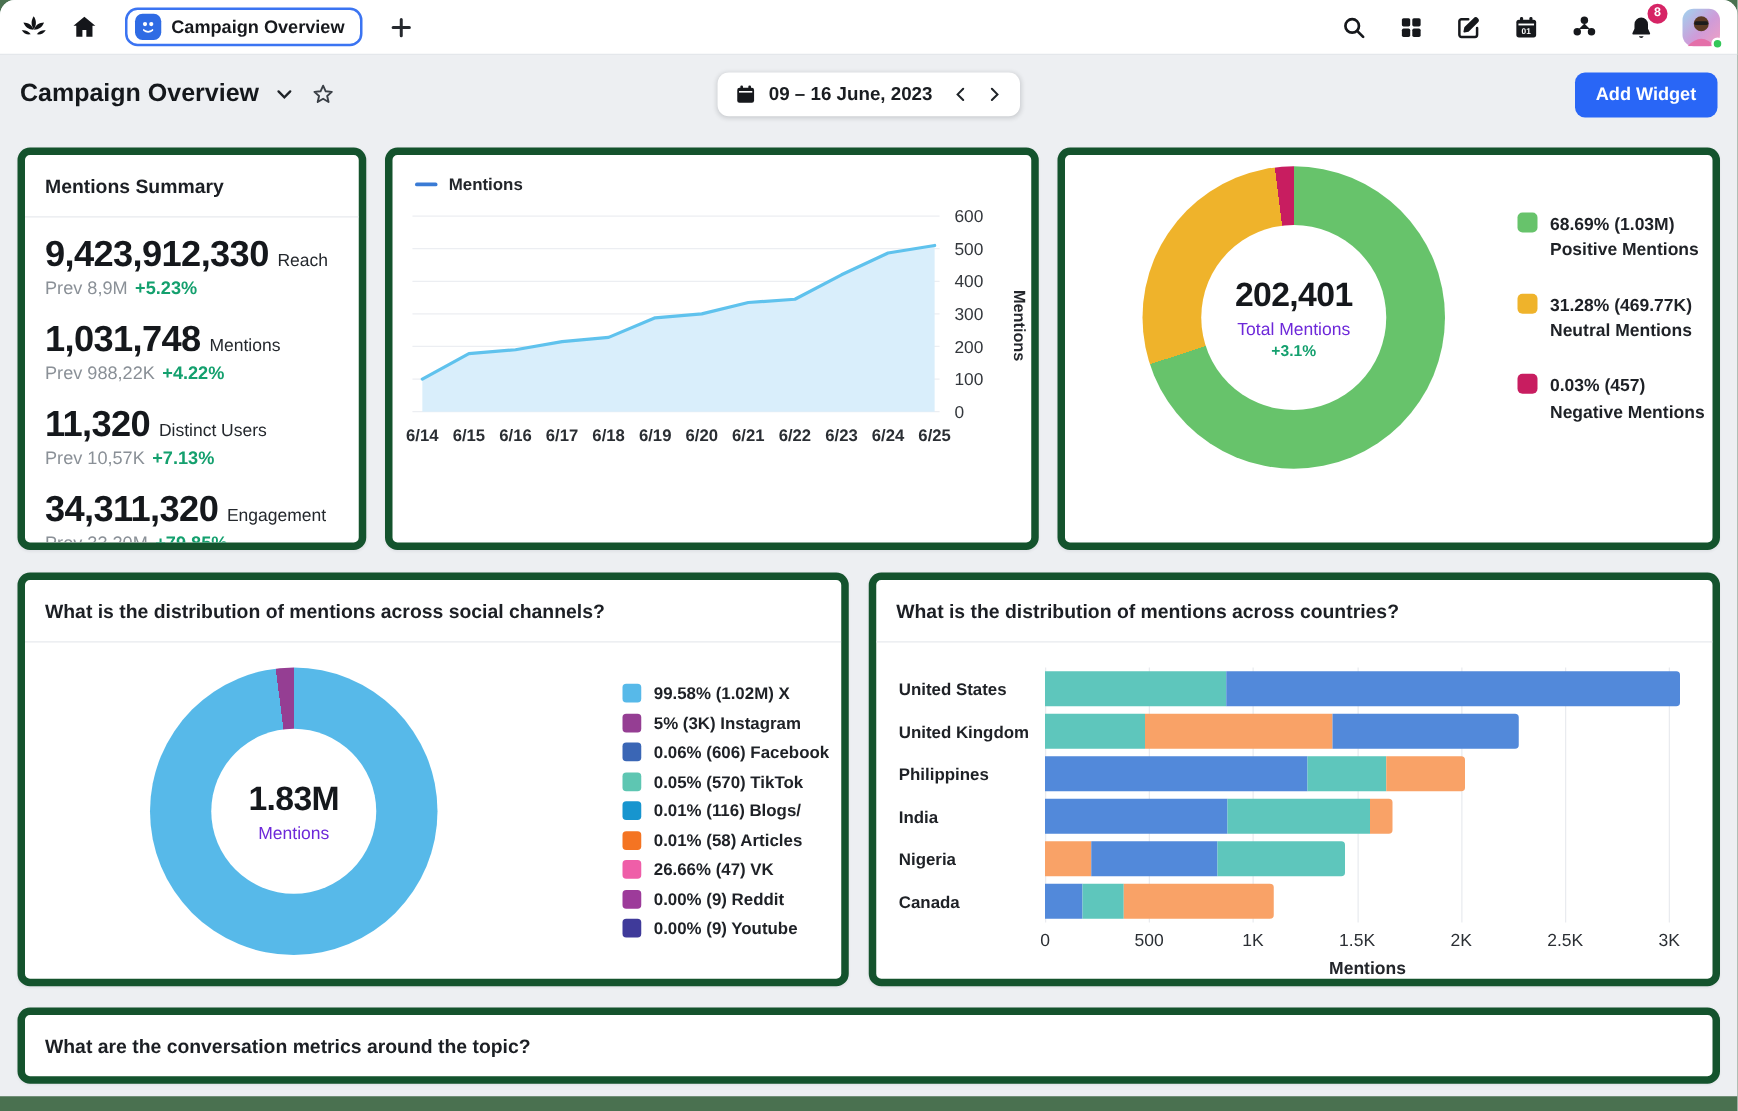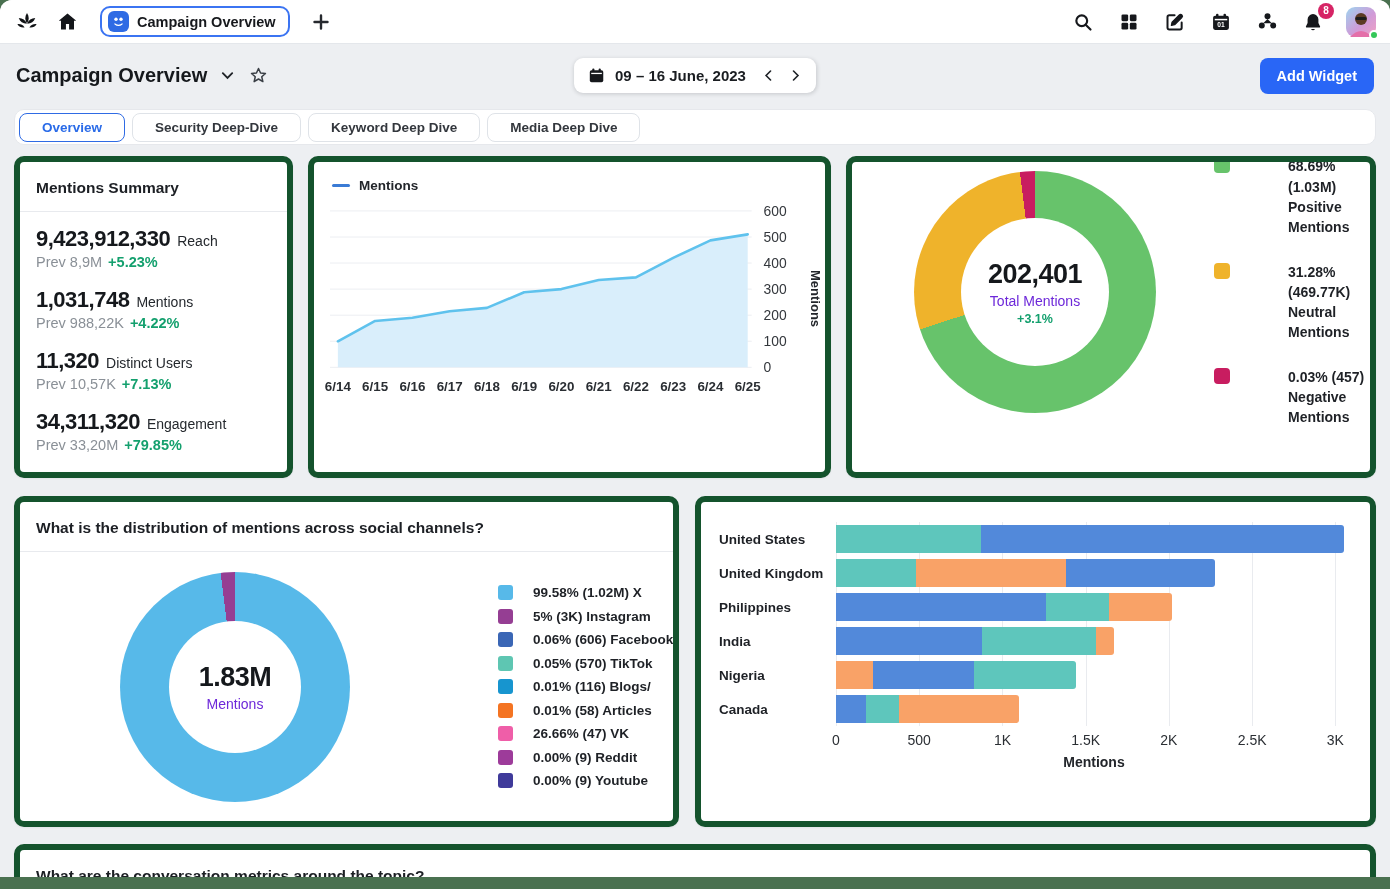--- a/index.html
+++ b/index.html
@@ -44,21 +44,21 @@
   .row2 .card { height:331px; }
   .row3 { margin:17px 14px 0; }
   .card { background:#fff; border:6px solid #14532d; border-radius:10px; box-shadow:0 1px 2px rgba(16,24,40,.05); overflow:hidden; }
   .card-h { padding:17px 16px 14px; border-bottom:1px solid #E8EAEE; }
   .card-h .c-title { font-size:15.5px; font-weight:700; color:#1C1F24; }
 
   
   .metrics { padding:14px 16px; }
   .metric { margin-bottom:17px; }
   .metric .m-top { display:flex; align-items:baseline; gap:7px; }
-  .metric .m-value { font-size:22px; font-weight:800; letter-spacing:-0.5px; color:#15181C; }
+  .metric .m-value { font-size:29px; font-weight:800; letter-spacing:-0.5px; color:#15181C; }
   .metric .m-label { font-size:14px; color:#24282D; }
   .metric .m-sub { margin-top:2px; font-size:14.5px; color:#8A9097; }
   .metric .m-delta { color:#14A06E; font-weight:700; margin-left:6px; }
 
   
   .lc-body { position:relative; padding:12px 6px 0 10px; }
   .lc-legend { display:flex; align-items:center; gap:9px; padding:4px 0 10px 8px; cursor:pointer; width:max-content; }
   .lc-legend .dash { width:18px; height:3px; border-radius:2px; background:#3A7BD5; }
   .lc-legend .lg-text { font-size:13.5px; font-weight:600; color:#23262B; }
   .lc-xtitle { text-align:center; font-size:13.5px; font-weight:700; color:#23262B; margin:2px 0 0 -40px; }
@@ -67,23 +67,23 @@
   
   .donut-body { display:flex; align-items:center; height:calc(100% - 50px); }
   .donut { position:relative; border-radius:50%; flex:none; }
   .donut-hole { position:absolute; background:#fff; border-radius:50%; left:50%; top:50%; transform:translate(-50%,-50%); display:flex; flex-direction:column; align-items:center; justify-content:center; gap:3px; }
   .dh-value { font-size:27px; font-weight:800; color:#15181C; letter-spacing:-0.5px; }
   .dh-label { font-size:14px; color:#6d28d9; }
   .dh-delta { font-size:12.5px; font-weight:700; color:#14A06E; }
   .legend-stack { display:flex; flex-direction:column; gap:24px; }
   .legend-stack .li { display:flex; gap:10px; cursor:pointer; }
   .legend-stack .sw { width:16px; height:16px; border-radius:4px; flex:none; margin-top:1px; }
-  .legend-stack .li-l1, .legend-stack .li-l2 { font-size:14px; font-weight:700; color:#1E2126; line-height:1.45;margin-left:48px; }
+  .legend-stack .li-l1, .legend-stack .li-l2 { font-size:14px; font-weight:700; color:#1E2126; line-height:1.45; }
   .legend-inline { display:flex; flex-direction:column; gap:8.5px; }
-  .legend-inline .li { display:flex; align-items:center; gap:20px; cursor:pointer; }
+  .legend-inline .li { display:flex; align-items:center; gap:10px; cursor:pointer; }
   .legend-inline .sw { width:15px; height:15px; border-radius:3px; flex:none; }
   .legend-inline .li-text { font-size:13.5px; font-weight:700; color:#1E2126; white-space:nowrap; }
 
   
   .cc-body { padding:20px 18px 0; }
   .cwrap { display:flex; }
   .clabels { width:117px; flex:none; display:flex; flex-direction:column; }
   .clabels .cl { height:34px; display:flex; align-items:center; font-size:13.5px; font-weight:700; color:#1E2126; }
   .cplot { position:relative; flex:1; }
   .gridline { position:absolute; top:0; bottom:0; width:1px; background:#E9EBEF; }
@@ -226,26 +226,20 @@
               <path d="M5.5 2.5 L11 8 L5.5 13.5"></path>
             </svg>
         </span>
       </div>
     </div>
     <div class="ph-right">
       <button class="add-widget">Add Widget</button>
     </div>
   </div>
 
-  <div class="tabsbar" id="tabsbar">
-      <button class="vtab active">Overview</button>
-      <button class="vtab">Security Deep-Dive</button>
-      <button class="vtab">Keyword Deep Dive</button>
-      <button class="vtab">Media Deep Dive</button>
-    </div>
 
   <div class="row1">
     <div class="card">
       <div class="card-h"><span class="c-title">Mentions Summary</span></div>
       <div class="metrics" id="metrics">
           <div class="metric">
             <div class="m-top">
               <span class="m-value">9,423,912,330</span>
               <span class="m-label">Reach</span>
             </div>
@@ -396,20 +390,21 @@
             </div>
             <div class="li">
               <span class="sw" style="background: rgb(63, 58, 154);"></span>
               <span class="li-text">0.00% (9) Youtube</span>
             </div>
           </div>
       </div>
     </div>
 
     <div class="card">
+      <div class="card-h"><span class="c-title">What is the distribution of mentions across countries?</span></div>
       <div class="cc-body">
         <div class="cwrap">
           <div class="clabels" id="cc-labels">
               <div class="cl">United States</div>
               <div class="cl">United Kingdom</div>
               <div class="cl">Philippines</div>
               <div class="cl">India</div>
               <div class="cl">Nigeria</div>
               <div class="cl">Canada</div>
             </div>

